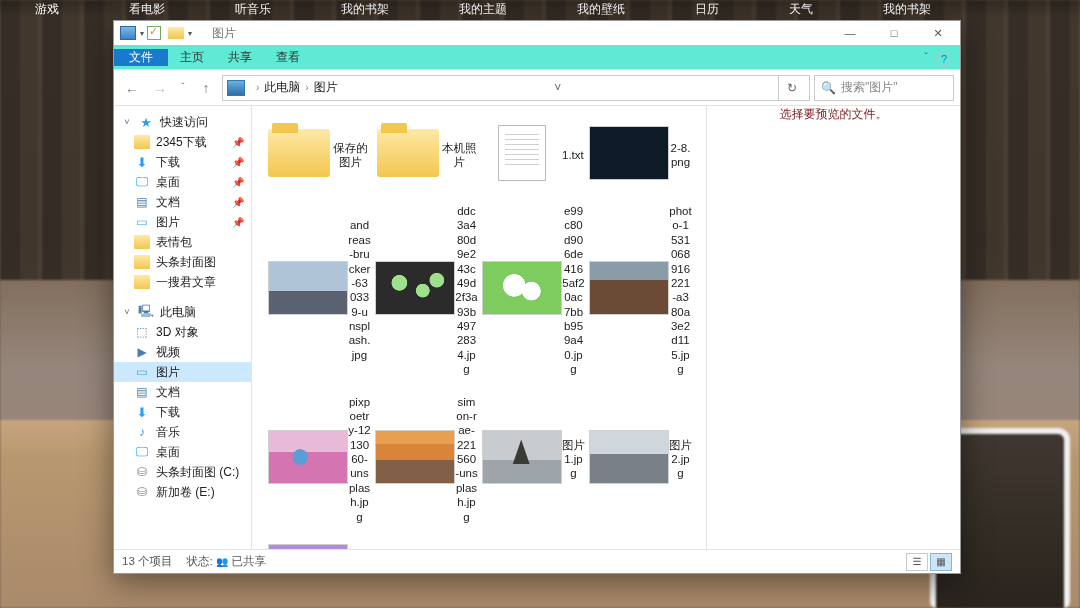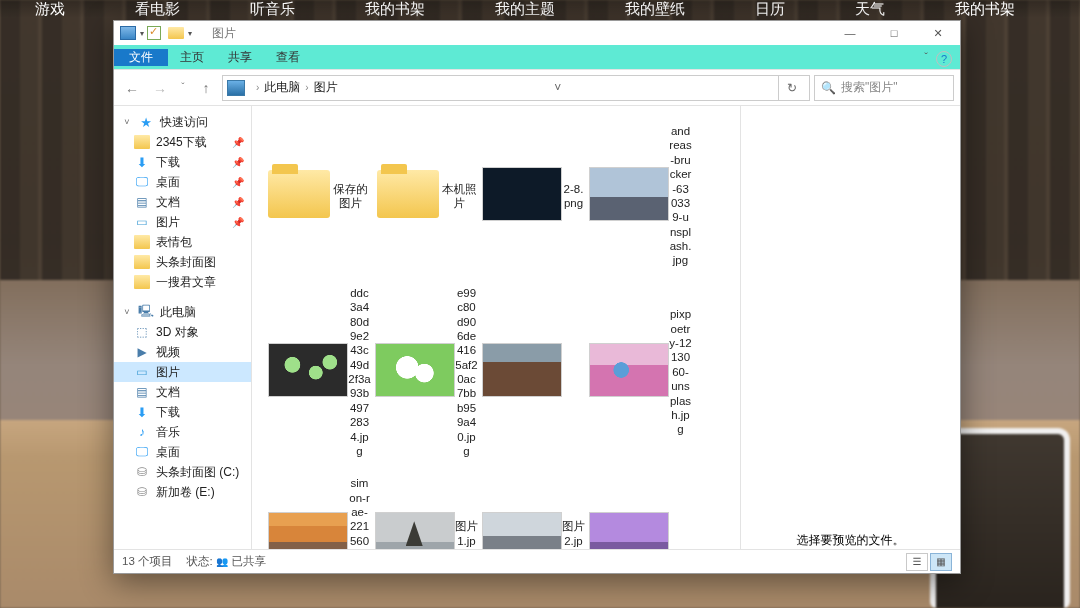--- a/index.html
+++ b/index.html
@@ -1,21 +1,21 @@
 <!DOCTYPE html>
 <html><head>
 <meta charset="utf-8">
 <style>
 *{margin:0;padding:0;box-sizing:border-box;font-family:"Microsoft YaHei","Segoe UI",sans-serif;-webkit-font-smoothing:antialiased}
 body{width:1080px;height:608px;overflow:hidden;background:#6b5a4a;position:relative}
 .desktop-bg{position:absolute;inset:0;background:linear-gradient(180deg,#8a7560 0%,#7a6550 40%,#95857a 60%,#a08778 100%);filter:blur(1.2px)}
 .bookshelf-dark{position:absolute;top:0;left:0;right:0;height:280px;background:repeating-linear-gradient(90deg,#2d2620 0 20px,#3a3128 20px 38px,#463b30 38px 42px);opacity:.9}
 .table-plane{position:absolute;left:0;right:0;top:420px;bottom:0;background:linear-gradient(180deg,#c7a67f 0%,#b89870 20%,#a98a6a 100%)}
 .cup{position:absolute;right:10px;bottom:0;width:140px;height:180px;background:linear-gradient(180deg,#403830 0%,#2a241e 100%);border-radius:12px 12px 6px 6px;border:6px solid #f0efef;border-bottom:0}
-.toolbar-top{position:absolute;top:0;left:0;right:0;height:18px;display:flex;color:#fff;font-size:15px;align-items:center;gap:0;background:linear-gradient(180deg,rgba(0,0,0,.25),rgba(0,0,0,0))}
+.toolbar-top{position:absolute;top:0;left:0;right:0;height:18px;display:flex;color:#fff;font-size:12px;align-items:center;gap:0;background:linear-gradient(180deg,rgba(0,0,0,.25),rgba(0,0,0,0))}
 .toolbar-top span{padding:0 35px;cursor:default}
 .window{position:absolute;left:113px;top:20px;width:848px;height:554px;background:#fff;border:1px solid #9a9a9a;box-shadow:0 8px 30px rgba(0,0,0,.45);display:flex;flex-direction:column}
 .titlebar{height:24px;background:#fff;display:flex;align-items:center;padding-left:4px}
 .titlebar .tb-icon{width:20px;height:18px;margin-right:2px;display:inline-flex;align-items:center;justify-content:center}
 .titlebar .small-icon{width:14px;height:14px;border:1px solid #8a8a8a;display:inline-block}
 .titlebar .chev{font-size:8px;color:#555}
 .titlebar .title-text{margin-left:6px;font-size:12px;color:#777}
 .titlebar .window-controls{margin-left:auto;display:flex}
 .titlebar .wc{width:44px;height:24px;display:flex;align-items:center;justify-content:center;color:#555;font-size:11px}
 .ribbon{height:25px;background:#5eead4;border-bottom:1px solid #e3e3e3;display:flex;align-items:center;font-size:12px;color:#333}
@@ -61,21 +61,21 @@
 .file-area::-webkit-scrollbar-track{background:#f0f0f0}
 .file-grid{display:flex;flex-wrap:wrap;align-content:flex-start}
 .file-item{width:107px;display:flex;align-items:center;margin-bottom:10px;padding:4px 2px}
 .file-thumb{width:80px;height:58px;display:flex;align-items:center;justify-content:center;margin-bottom:4px}
 .file-label{font-size:11.5px;color:#222;text-align:center;line-height:1.25;word-break:break-all;max-width:100px}
 .folder-shape{width:62px;height:48px;background:linear-gradient(#ffe9a6,#f3c64e);border-radius:3px;position:relative}
 .folder-shape::before{content:"";position:absolute;top:-6px;left:4px;width:26px;height:10px;background:#f3c64e;border-radius:2px 2px 0 0}
 .txt-shape{width:48px;height:56px;background:#fff;border:1px solid #bcbcbc;position:relative}
 .txt-shape::after{content:"";position:absolute;left:6px;right:6px;top:8px;height:32px;background:repeating-linear-gradient(#d0d0d0 0 1px,transparent 1px 5px)}
 .img-thumb{width:82px;height:54px;border:1px solid #d0d0d0;background:#888;display:flex;align-items:center;justify-content:center;color:#fff;font-size:9px;overflow:hidden}
-.preview{width:220px;border-left:1px solid #e3e3e3;display:flex;align-items:flex-end;justify-content:center;font-size:12px;color:#000000}
+.preview{width:254px;border-left:1px solid #e3e3e3;display:flex;align-items:flex-start;justify-content:center;font-size:12px;color:#7f1d1d}
 .statusbar{height:24px;border-top:1px solid #e3e3e3;display:flex;align-items:center;font-size:11.5px;color:#555;padding:0 8px;gap:14px}
 .statusbar .sb-right{margin-left:auto;display:flex;gap:2px}
 .statusbar .view-btn{width:22px;height:18px;border:1px solid #c9c9c9;display:flex;align-items:center;justify-content:center;color:#555;font-size:10px}
 .statusbar .view-btn.active{background:#cde6f7;border-color:#8ab4d8}
 .im-city{background:linear-gradient(180deg,#b0c4d8 0 55%,#5a6272 55% 100%)}
 .im-dark{background:#0d1a28}
 .im-dark::after{content:"";display:block;height:100%;background:repeating-linear-gradient(90deg,rgba(200,130,80,.45) 0 2px,transparent 2px 10px),repeating-linear-gradient(0deg,rgba(120,170,200,.3) 0 1px,transparent 1px 9px)}
 .im-phones{background:radial-gradient(circle at 30% 40%,#9fe08a 0 12%,transparent 13%),radial-gradient(circle at 60% 55%,#9fe08a 0 12%,transparent 13%),radial-gradient(circle at 78% 35%,#9fe08a 0 10%,transparent 11%),#2b2b2b}
 .im-wechat{background:radial-gradient(circle at 40% 45%,#fff 0 20%,transparent 21%),radial-gradient(circle at 62% 56%,#fff 0 16%,transparent 17%),#7ecb5f}
 .im-brown{background:linear-gradient(180deg,#8a9ca8 0 35%,#6b4a36 35% 100%)}
@@ -261,20 +261,26 @@
               <div class="file-label">保存的图片</div>
             </div>
             <div class="file-item">
               <div class="file-thumb">
                 <div class="folder-shape"></div>
               </div>
               <div class="file-label">本机照片</div>
             </div>
             <div class="file-item">
               <div class="file-thumb">
+                <div class="txt-shape"></div>
+              </div>
+              <div class="file-label">1.txt</div>
+            </div>
+            <div class="file-item">
+              <div class="file-thumb">
                 <div class="img-thumb im-dark"></div>
               </div>
               <div class="file-label">2-8.png</div>
             </div>
             <div class="file-item">
               <div class="file-thumb">
                 <div class="img-thumb im-city"></div>
               </div>
               <div class="file-label">andreas-brucker-630339-unsplash.jpg</div>
             </div>
@@ -287,20 +293,21 @@
             <div class="file-item">
               <div class="file-thumb">
                 <div class="img-thumb im-wechat"></div>
               </div>
               <div class="file-label">e99c80d906de4165af20ac7bbb959a40.jpg</div>
             </div>
             <div class="file-item">
               <div class="file-thumb">
                 <div class="img-thumb im-brown"></div>
               </div>
+              <div class="file-label">photo-1531068916221-a380a3e2d115.jpg</div>
             </div>
             <div class="file-item">
               <div class="file-thumb">
                 <div class="img-thumb im-pink"></div>
               </div>
               <div class="file-label">pixpoetry-1213060-unsplash.jpg</div>
             </div>
             <div class="file-item">
               <div class="file-thumb">
                 <div class="img-thumb im-road"></div>

